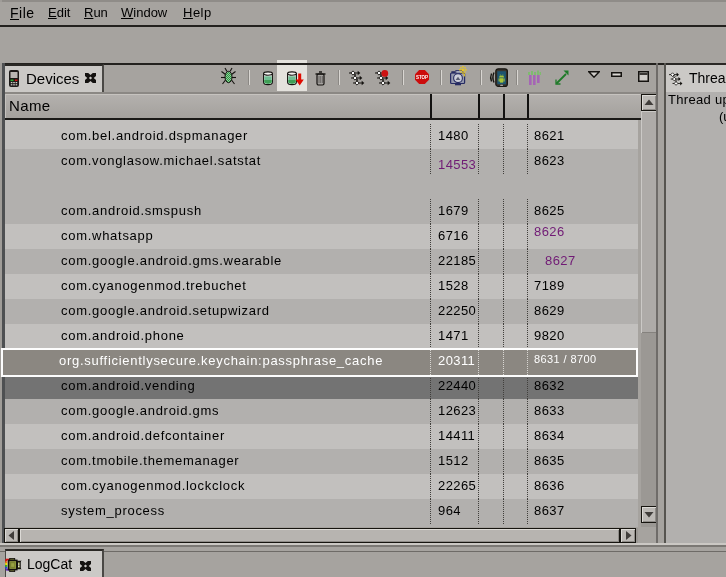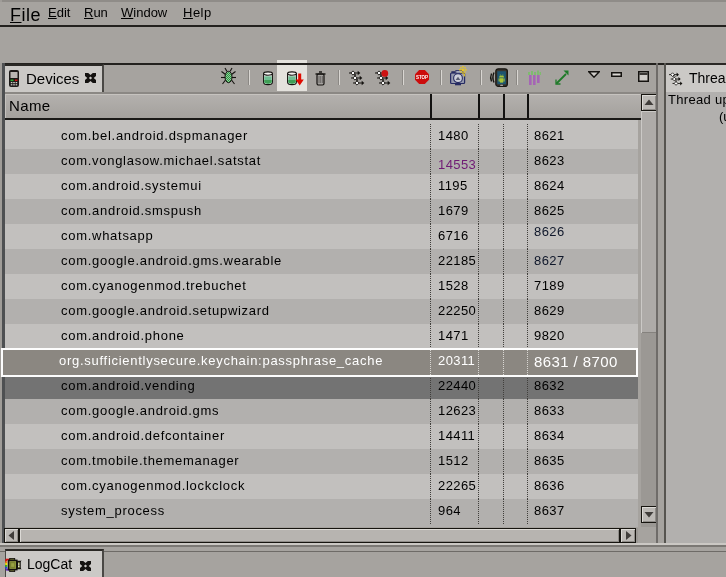--- a/index.html
+++ b/index.html
@@ -9,21 +9,21 @@
   .abs{position:absolute;}
   .txt{color:#000;white-space:nowrap;} svg{display:block;}
 </style>
 <style>.selsep{background:repeating-linear-gradient(180deg,#d9d7d3 0,#d9d7d3 1px,transparent 1px,transparent 2px);}</style></head>
 <body>
 
 <div class="abs" style="left:0;top:0;width:726px;height:2px;background:#8f8c88;"></div>
 <div class="abs" style="left:0;top:0;width:2px;height:577px;background:#9f9c98;"></div>
 
 <div class="abs" style="left:0;top:2px;width:726px;height:23px;background:#a6a39f;"></div>
-<div class="abs txt" style="left:10px;top:5px;font-size:18px;letter-spacing:0.5px;"><u>F</u>ile</div>
+<div class="abs txt" style="left:10px;top:5px;font-size:14px;letter-spacing:0.5px;"><u>F</u>ile</div>
 <div class="abs txt" style="left:48px;top:5px;font-size:13px;"><u>E</u>dit</div>
 <div class="abs txt" style="left:84px;top:5px;font-size:13px;"><u>R</u>un</div>
 <div class="abs txt" style="left:121px;top:5px;font-size:13px;"><u>W</u>indow</div>
 <div class="abs txt" style="left:183px;top:5px;font-size:13px;letter-spacing:0.5px;"><u>H</u>elp</div>
 <div class="abs" style="left:0;top:25px;width:726px;height:2px;background:#23211e;"></div>
 
 <div class="abs" style="left:0;top:27px;width:726px;height:36px;background:#a6a39f;"></div>
 <div class="abs" style="left:0;top:63px;width:726px;height:2px;background:#23211e;"></div>
 
 <div class="abs" style="left:0;top:65px;width:658px;height:27px;background:#a6a39f;"></div>
@@ -271,51 +271,42 @@
     </div>
     <div style="position:absolute;left:0;top:29px;width:633px;height:25px;background:#b2b0ae">
       <div style="position:absolute;left:56px;top:4px;color:#000;letter-spacing:0.72px">com.vonglasow.michael.satstat</div>
       <div style="position:absolute;left:433px;top:8px;color:#701a75;letter-spacing:0.4px">14553</div>
       <div style="position:absolute;left:529px;top:4px;color:#000;letter-spacing:0.4px">8623</div>
       <div style="position:absolute;left:425px;top:0;width:1px;height:25px;background:repeating-linear-gradient(180deg,#413f3c 0,#413f3c 1px,transparent 1px,transparent 2px)"></div>
       <div style="position:absolute;left:473px;top:0;width:1px;height:25px;background:repeating-linear-gradient(180deg,#413f3c 0,#413f3c 1px,transparent 1px,transparent 2px)"></div>
       <div style="position:absolute;left:498px;top:0;width:1px;height:25px;background:repeating-linear-gradient(180deg,#413f3c 0,#413f3c 1px,transparent 1px,transparent 2px)"></div>
       <div style="position:absolute;left:522px;top:0;width:1px;height:25px;background:repeating-linear-gradient(180deg,#413f3c 0,#413f3c 1px,transparent 1px,transparent 2px)"></div>
     </div>
-    <div style="position:absolute;left:0;top:54px;width:633px;height:25px;background:#c2c0be">
-      <div style="position:absolute;left:56px;top:4px;color:#000;letter-spacing:0.72px">com.android.systemui</div>
-      <div style="position:absolute;left:433px;top:4px;color:#000;letter-spacing:0.4px">1195</div>
-      <div style="position:absolute;left:529px;top:4px;color:#000;letter-spacing:0.4px">8624</div>
-      <div style="position:absolute;left:425px;top:0;width:1px;height:25px;background:repeating-linear-gradient(180deg,#413f3c 0,#413f3c 1px,transparent 1px,transparent 2px)"></div>
-      <div style="position:absolute;left:473px;top:0;width:1px;height:25px;background:repeating-linear-gradient(180deg,#413f3c 0,#413f3c 1px,transparent 1px,transparent 2px)"></div>
-      <div style="position:absolute;left:498px;top:0;width:1px;height:25px;background:repeating-linear-gradient(180deg,#413f3c 0,#413f3c 1px,transparent 1px,transparent 2px)"></div>
-      <div style="position:absolute;left:522px;top:0;width:1px;height:25px;background:repeating-linear-gradient(180deg,#413f3c 0,#413f3c 1px,transparent 1px,transparent 2px)"></div>
-    </div>
     <div style="position:absolute;left:0;top:79px;width:633px;height:25px;background:#b2b0ae">
       <div style="position:absolute;left:56px;top:4px;color:#000;letter-spacing:0.72px">com.android.smspush</div>
       <div style="position:absolute;left:433px;top:4px;color:#000;letter-spacing:0.4px">1679</div>
       <div style="position:absolute;left:529px;top:4px;color:#000;letter-spacing:0.4px">8625</div>
       <div style="position:absolute;left:425px;top:0;width:1px;height:25px;background:repeating-linear-gradient(180deg,#413f3c 0,#413f3c 1px,transparent 1px,transparent 2px)"></div>
       <div style="position:absolute;left:473px;top:0;width:1px;height:25px;background:repeating-linear-gradient(180deg,#413f3c 0,#413f3c 1px,transparent 1px,transparent 2px)"></div>
       <div style="position:absolute;left:498px;top:0;width:1px;height:25px;background:repeating-linear-gradient(180deg,#413f3c 0,#413f3c 1px,transparent 1px,transparent 2px)"></div>
       <div style="position:absolute;left:522px;top:0;width:1px;height:25px;background:repeating-linear-gradient(180deg,#413f3c 0,#413f3c 1px,transparent 1px,transparent 2px)"></div>
     </div>
     <div style="position:absolute;left:0;top:104px;width:633px;height:25px;background:#c2c0be">
       <div style="position:absolute;left:56px;top:4px;color:#000;letter-spacing:0.72px">com.whatsapp</div>
       <div style="position:absolute;left:433px;top:4px;color:#000;letter-spacing:0.4px">6716</div>
-      <div style="position:absolute;left:529px;top:0;color:#0f172a;letter-spacing:0.4px">8626</div>
+      <div style="position:absolute;left:529px;top:0;color:#701a75;letter-spacing:0.4px">8626</div>
       <div style="position:absolute;left:425px;top:0;width:1px;height:25px;background:repeating-linear-gradient(180deg,#413f3c 0,#413f3c 1px,transparent 1px,transparent 2px)"></div>
       <div style="position:absolute;left:473px;top:0;width:1px;height:25px;background:repeating-linear-gradient(180deg,#413f3c 0,#413f3c 1px,transparent 1px,transparent 2px)"></div>
       <div style="position:absolute;left:498px;top:0;width:1px;height:25px;background:repeating-linear-gradient(180deg,#413f3c 0,#413f3c 1px,transparent 1px,transparent 2px)"></div>
       <div style="position:absolute;left:522px;top:0;width:1px;height:25px;background:repeating-linear-gradient(180deg,#413f3c 0,#413f3c 1px,transparent 1px,transparent 2px)"></div>
     </div>
     <div style="position:absolute;left:0;top:129px;width:633px;height:32px;background:#b2b0ae">
       <div style="position:absolute;left:56px;top:4px;color:#000;letter-spacing:0.72px">com.google.android.gms.wearable</div>
       <div style="position:absolute;left:433px;top:4px;color:#000;letter-spacing:0.4px">22185</div>
-      <div style="position:absolute;left:529px;top:4px;color:#0f172a;letter-spacing:0.4px">8627</div>
+      <div style="position:absolute;left:540px;top:4px;color:#701a75;letter-spacing:0.4px">8627</div>
       <div style="position:absolute;left:425px;top:0;width:1px;height:25px;background:repeating-linear-gradient(180deg,#413f3c 0,#413f3c 1px,transparent 1px,transparent 2px)"></div>
       <div style="position:absolute;left:473px;top:0;width:1px;height:25px;background:repeating-linear-gradient(180deg,#413f3c 0,#413f3c 1px,transparent 1px,transparent 2px)"></div>
       <div style="position:absolute;left:498px;top:0;width:1px;height:25px;background:repeating-linear-gradient(180deg,#413f3c 0,#413f3c 1px,transparent 1px,transparent 2px)"></div>
       <div style="position:absolute;left:522px;top:0;width:1px;height:25px;background:repeating-linear-gradient(180deg,#413f3c 0,#413f3c 1px,transparent 1px,transparent 2px)"></div>
     </div>
     <div style="position:absolute;left:0;top:154px;width:633px;height:25px;background:#c2c0be">
       <div style="position:absolute;left:56px;top:4px;color:#000;letter-spacing:0.72px">com.cyanogenmod.trebuchet</div>
       <div style="position:absolute;left:433px;top:4px;color:#000;letter-spacing:0.4px">1528</div>
       <div style="position:absolute;left:529px;top:4px;color:#000;letter-spacing:0.4px">7189</div>
       <div style="position:absolute;left:425px;top:0;width:1px;height:25px;background:repeating-linear-gradient(180deg,#413f3c 0,#413f3c 1px,transparent 1px,transparent 2px)"></div>
@@ -399,21 +390,21 @@
       <div style="position:absolute;left:425px;top:0;width:1px;height:25px;background:repeating-linear-gradient(180deg,#413f3c 0,#413f3c 1px,transparent 1px,transparent 2px)"></div>
       <div style="position:absolute;left:473px;top:0;width:1px;height:25px;background:repeating-linear-gradient(180deg,#413f3c 0,#413f3c 1px,transparent 1px,transparent 2px)"></div>
       <div style="position:absolute;left:498px;top:0;width:1px;height:25px;background:repeating-linear-gradient(180deg,#413f3c 0,#413f3c 1px,transparent 1px,transparent 2px)"></div>
       <div style="position:absolute;left:522px;top:0;width:1px;height:25px;background:repeating-linear-gradient(180deg,#413f3c 0,#413f3c 1px,transparent 1px,transparent 2px)"></div>
     </div>
   </div>
 
 <div class="abs" style="left:1px;top:348px;width:637px;height:29px;border:2px solid #fdfdfd;background:#8b8781;box-sizing:border-box;"></div>
 <div class="abs txt" style="left:59px;top:353px;font-size:13px;color:#fff;letter-spacing:0.72px;">org.sufficientlysecure.keychain:passphrase_cache</div>
 <div class="abs txt" style="left:438px;top:353px;font-size:13px;color:#fff;letter-spacing:0.4px;">20311</div>
-<div class="abs txt" style="left:534px;top:353px;font-size:15px;color:#fff;letter-spacing:0.4px;">8631 / 8700</div>
+<div class="abs txt" style="left:534px;top:353px;font-size:11px;color:#fff;letter-spacing:0.4px;">8631 / 8700</div>
 <div class="abs selsep" style="left:430px;top:350px;width:1px;height:25px;"></div>
 <div class="abs selsep" style="left:478px;top:350px;width:1px;height:25px;"></div>
 <div class="abs selsep" style="left:503px;top:350px;width:1px;height:25px;"></div>
 <div class="abs selsep" style="left:527px;top:350px;width:1px;height:25px;"></div>
 
 <div id="vscroll" class="abs" style="left:641px;top:94px;width:16px;height:433px;">
     <div style="position:absolute;left:0;top:0;width:16px;height:433px;background:#9b9894"></div>
     <div style="position:absolute;left:0px;top:0px;width:16px;height:17px;background:#bcb9b5;border:1px solid #16140f;box-shadow:inset 1px 1px 0 #dcdad6, inset -1px -1px 0 #8f8c88;box-sizing:border-box;">
       <svg width="14" height="15" style="position:absolute;left:0;top:0">
         <polygon points="7,4.5 11.5,10 2.5,10" fill="#413e3b"></polygon>

